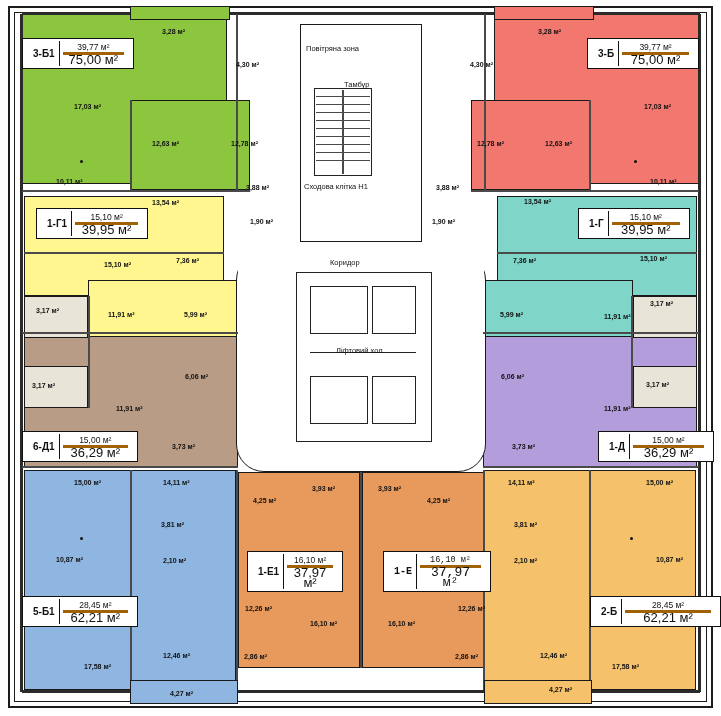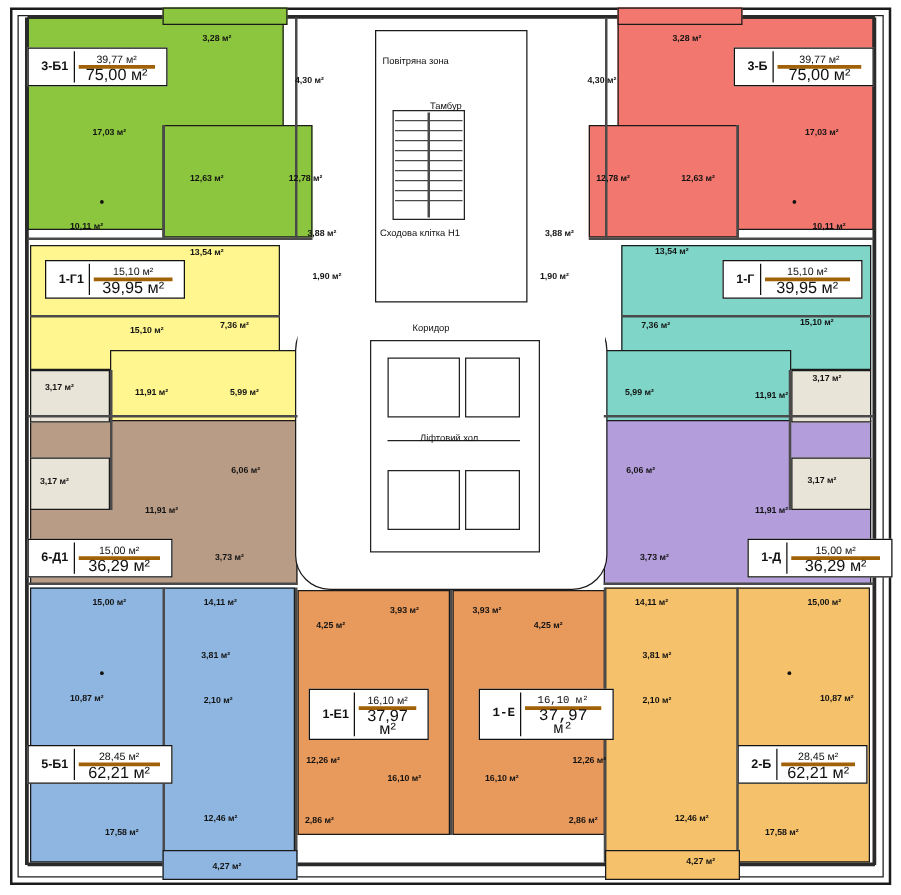--- a/index.html
+++ b/index.html
@@ -203,21 +203,21 @@
       <div class="left" style="border-right:1.4px solid #111;">
         <span class="code">5-Б1</span>
       </div>
       <div class="right" style="flex:1;">
         <div class="a1">28,45 м²</div>
         <div class="a2">62,21 м²</div>
       </div>
     </div>
   </div>
 
-  <div class="badge" style="left:590px;top:596px;width:104px;">
+  <div class="badge" style="left:590px;top:596px;width:131px;">
     <div class="badge two" style="position:static;border:none;">
       <div class="left" style="border-right:1.4px solid #111;">
         <span class="code">2-Б</span>
       </div>
       <div class="right" style="flex:1;">
         <div class="a1">28,45 м²</div>
         <div class="a2">62,21 м²</div>
       </div>
     </div>
   </div>

